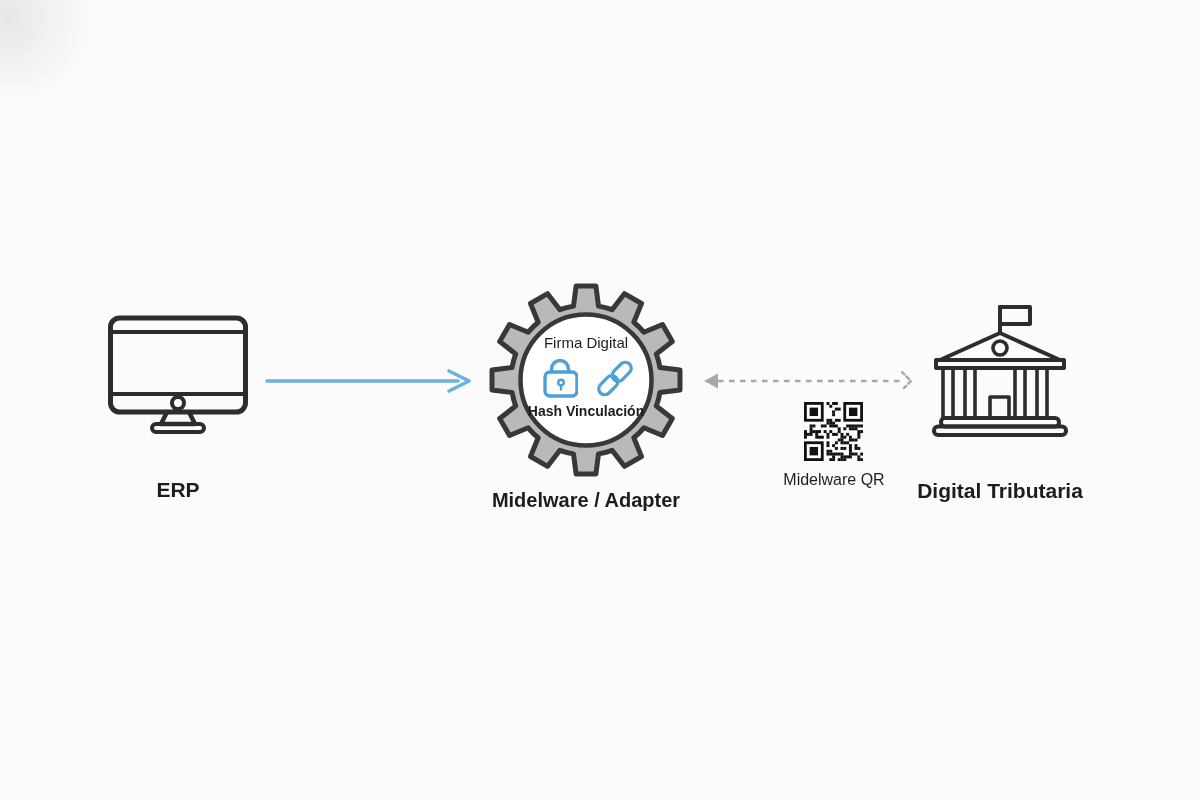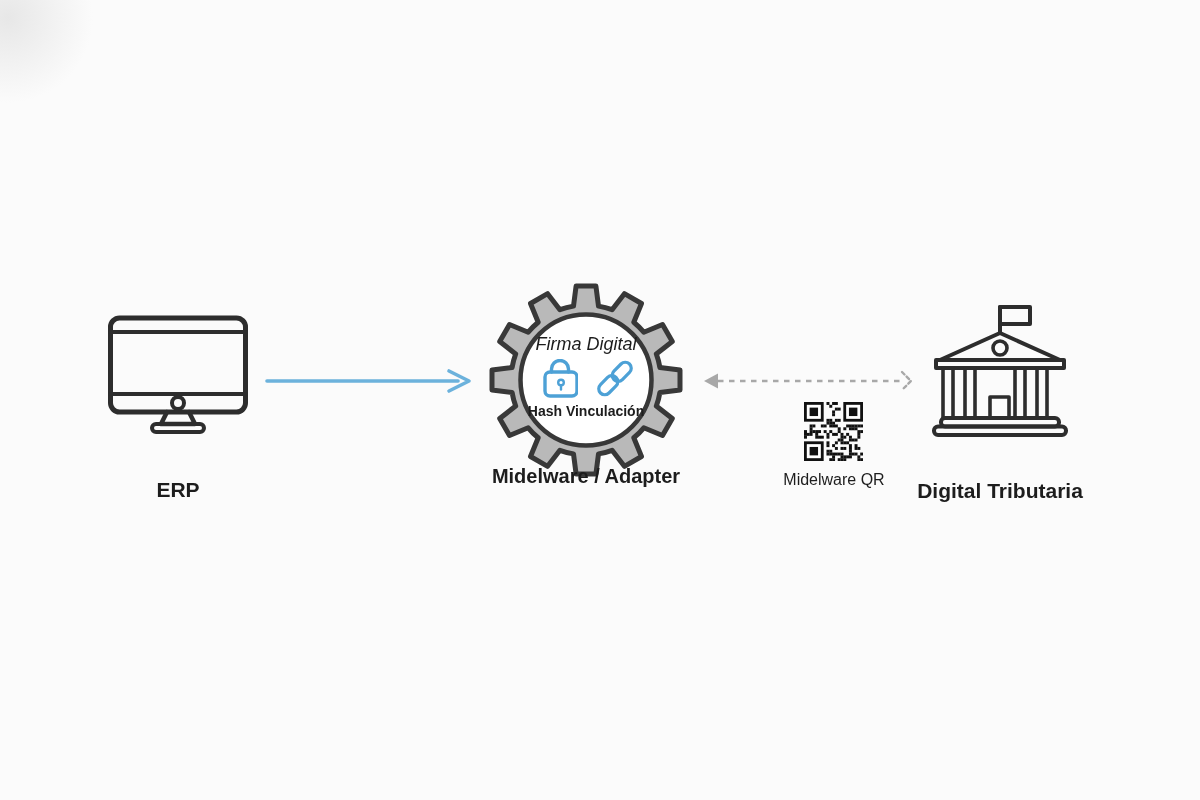--- a/index.html
+++ b/index.html
@@ -14,21 +14,21 @@
   }
   .canvas > svg,.canvas > .label{position:absolute;}
   .label{
     color:#1d1d1d;text-align:center;line-height:1.2;
     white-space:nowrap;
   }
   .bold{font-weight:700;}
   .fs21{font-size:21px;margin-top:28px;}
   .fs20{font-size:20px;}
   .fs16{font-size:16px;}
-  .fs15{font-size:18px;font-weight:500;font-style:italic;}
+  .fs15{font-size:15px;font-weight:500;}
   .fs14{font-size:14px;font-weight:bold;}
 </style>
 </head>
 <body>
 
 <div class="canvas">
 
   <svg style="left:106px;top:313px" width="142" height="122" viewBox="0 0 142 122">
     <g stroke="#2d2d2d" fill="none" stroke-linejoin="round" stroke-linecap="round">
       <rect x="4.5" y="5" width="135" height="94" rx="9" stroke-width="5"></rect>
@@ -62,21 +62,21 @@
   </svg>
 
   <svg style="left:594px;top:359px" width="42" height="40" viewBox="0 0 42 40">
     <g transform="rotate(-45 21 19.5)" stroke="#4da1d6" stroke-width="3.2" fill="none" stroke-linecap="round" stroke-linejoin="round">
       <rect x="0.5" y="13.5" width="22" height="12" rx="6"></rect>
       <rect x="19.5" y="13.5" width="22" height="12" rx="6"></rect>
     </g>
   </svg>
 
   <div class="label fs14" style="left:506px;top:403px;width:160px">Hash Vinculación</div>
-  <div class="label bold fs20" style="left:456px;top:464px;width:260px">Midelware / Adapter</div>
+  <div class="label bold fs20" style="left:456px;top:488px;width:260px">Midelware / Adapter</div>
 
   <svg style="left:698px;top:367px" width="218" height="28" viewBox="0 0 218 28">
     <polygon points="6,14 20,6.5 20,21.5" fill="#a8a8a8"></polygon>
     <line x1="20" y1="14" x2="203" y2="14" stroke="#a8a8a8" stroke-width="2.6" stroke-dasharray="5.5 5.5"></line>
     <polyline points="204,5 213,14 204,23" fill="none" stroke="#a8a8a8" stroke-width="2.4" stroke-dasharray="3.5 3" stroke-linecap="round"></polyline>
   </svg>
 
   <svg style="left:804px;top:402px" width="59" height="59" viewBox="0 0 59 59">
     <g>
         <rect x="0" y="0" width="19.666666666666664" height="19.666666666666664" fill="#111"></rect>

